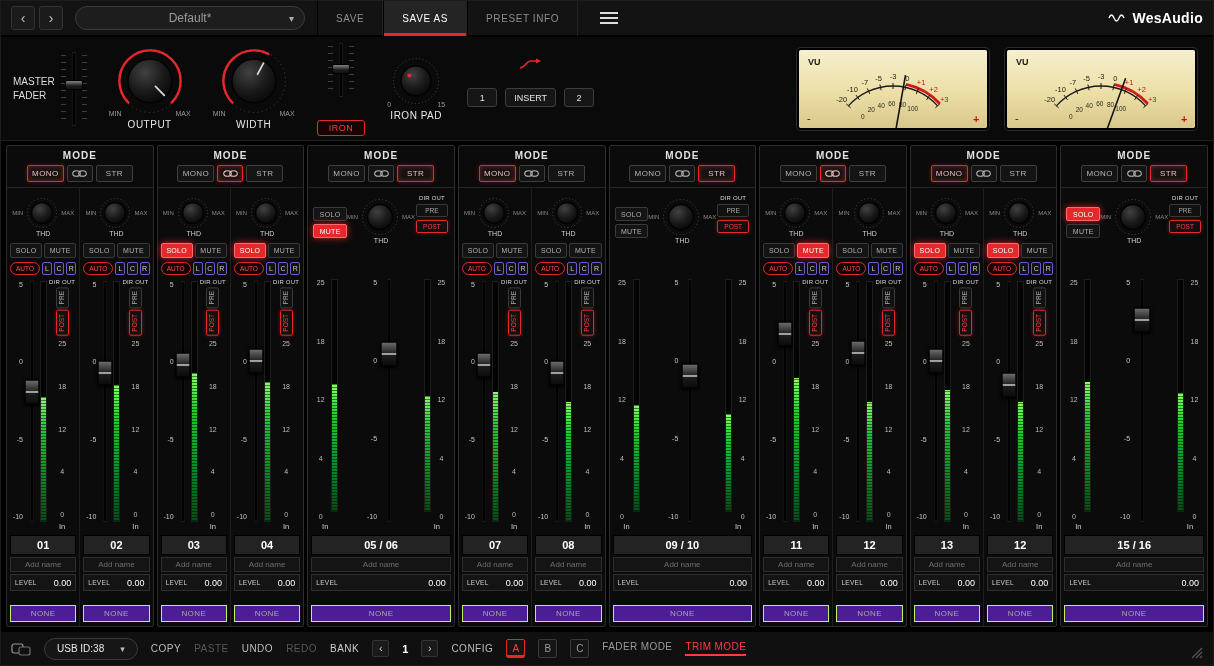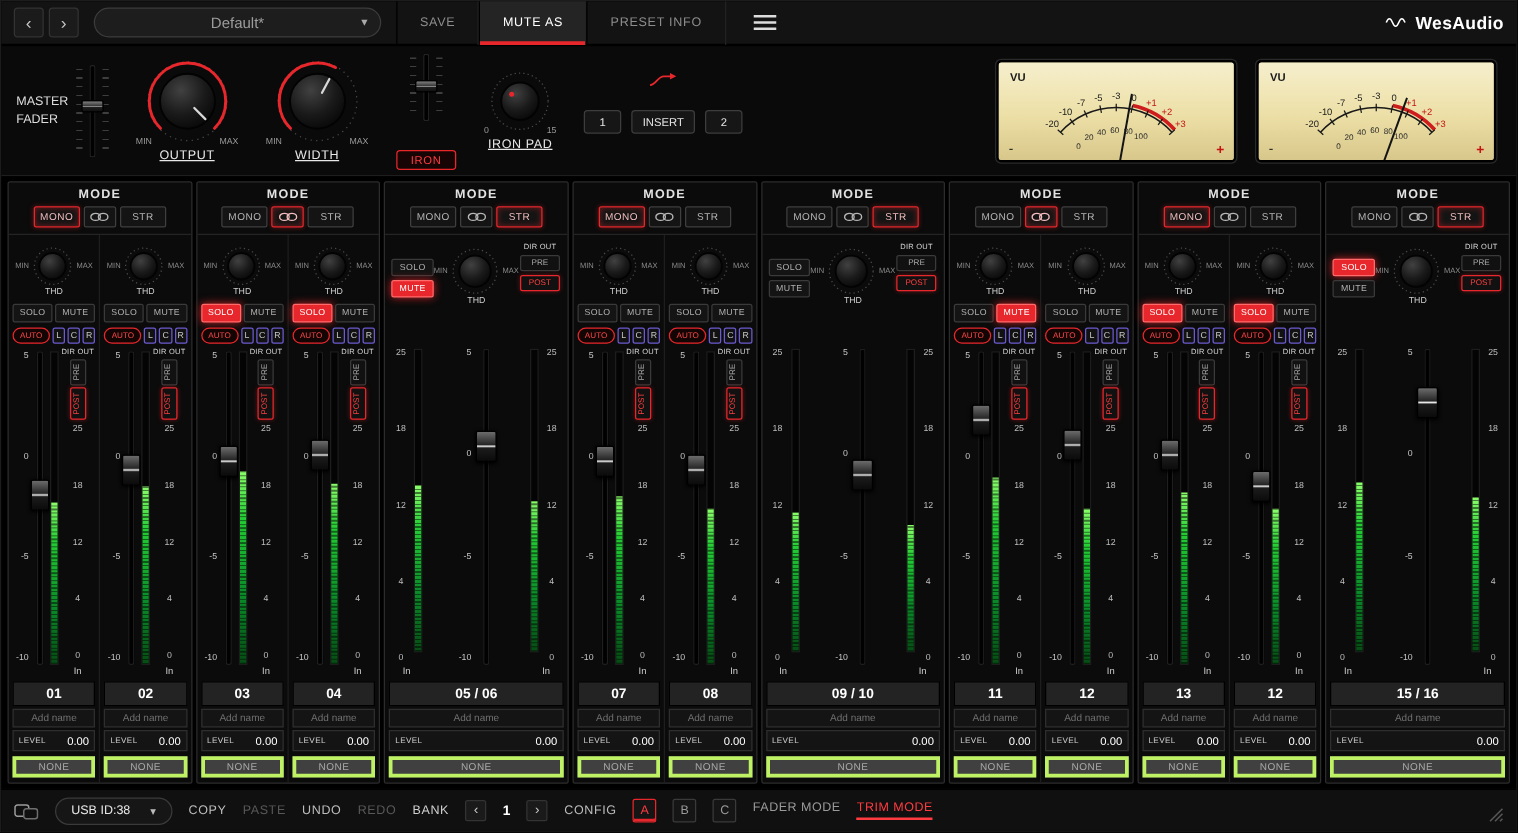--- a/index.html
+++ b/index.html
@@ -28,21 +28,21 @@
   .mini-fader { position:relative; width:26px; height:78px; }
   .mini-fader.small { height:58px; }
   .mini-rail { position:absolute; left:50%; top:2px; bottom:2px; width:5px; transform:translateX(-50%); background:#010101; border-radius:2px; box-shadow: inset 0 0 0 1px #242424; }
   .mini-ticks { position:absolute; top:5px; bottom:5px; width:5px; background:repeating-linear-gradient(to bottom,#3e3e3e 0 1px,transparent 1px 7px); }
   .mini-ticks.l{ left:0; } .mini-ticks.r{ right:0; }
   .mini-handle { position:absolute; left:50%; transform:translate(-50%,-50%); width:18px; height:10px; border:1px solid #000; border-radius:2px;
     background:linear-gradient(to bottom,#828282 0,#3a3a3a 45%,#e8e8e8 50%,#222 55%,#101010 100%); }
   .knobgrp { display:flex; flex-direction:column; align-items:center; }
   .mm-row { display:flex; justify-content:space-between; width:82px; font-size:7px; color:#9a9a9a; margin-top:-4px; }
   .mm-row.narrow { width:58px; }
-  .klabel { font-size:10px; color:#e8e8e8; margin-top:2px; letter-spacing:.5px;text-decoration:underline; }
+  .klabel { font-size:10px; color:#e8e8e8; margin-top:2px; letter-spacing:.5px; }
   .iron-col { display:flex; flex-direction:column; align-items:center; gap:21px; }
   .iron-badge { border:1px solid #e8272c; color:#ff3b41; background:#170404; font-size:9px; padding:2px 11px; border-radius:3px; letter-spacing:.5px; }
   .insert-grp { display:flex; align-items:flex-end; gap:8px; padding-bottom:12px; }
   .ins-btn { background:#161616; border:1px solid #3d3d3d; color:#e5e5e5; border-radius:3px; font-size:9px; height:19px; min-width:30px; padding:0 8px; }
   .ins-col { display:flex; flex-direction:column; align-items:center; gap:18px; }
   .vu-wrap { margin-left:auto; display:flex; gap:16px; padding-right:4px; }
   .vu { border:2px solid #000; border-radius:4px; box-shadow:0 0 0 1px #2a2a2a, inset 0 0 10px rgba(60,40,0,.25); background:#efe6b5; }
   .vu svg { display:block; border-radius:2px; }
 
   
@@ -87,21 +87,21 @@
   .vbtn { writing-mode:vertical-rl; transform:rotate(180deg); font-size:6.5px; line-height:1; width:13px; padding:3px 1px; background:#111; border:1px solid #3a3a3a; color:#a8a8a8; border-radius:2px; }
   .vbtn.on { color:#ff4040; border-color:#e8272c; box-shadow:0 0 4px rgba(232,39,44,.4); }
   .mscale { flex:1; display:flex; flex-direction:column; justify-content:space-between; font-size:7px; color:#bdbdbd; padding:2px 0; align-items:center; }
   .in-lab { font-size:7.5px; color:#cfcfcf; padding-bottom:1px; }
 
   .num-box { margin-top:3px; height:20px; flex:0 0 20px; background:#232323; border:1px solid #000; color:#fff; font-size:11px; font-weight:bold; display:flex; align-items:center; justify-content:center; }
   .name-box { margin-top:2px; height:15px; flex:0 0 15px; background:#141414; border:1px solid #2e2e2e; color:#6f6f6f; font-size:8px; display:flex; align-items:center; justify-content:center; }
   .level-box { margin-top:2px; height:17px; flex:0 0 17px; background:#141414; border:1px solid #2e2e2e; display:flex; align-items:center; justify-content:space-between; padding:0 4px; }
   .lv-lab { font-size:6.5px; color:#cfcfcf; letter-spacing:.3px; }
   .lv-val { font-size:9px; color:#fff; }
-  .route-box { margin-top:4px; height:17px; flex:0 0 17px; background:#404040; border:3px solid #bef264; color:#a8a8a8; font-size:8px; display:flex; align-items:center; justify-content:center; letter-spacing:.4px; }
+  .route-box { margin-top:14px; height:17px; flex:0 0 17px; background:#4c1d95; border:1px solid #bef264; color:#a8a8a8; font-size:8px; display:flex; align-items:center; justify-content:center; letter-spacing:.4px; }
 
   
   .st-top { flex:0 0 84px; height:84px; display:flex; justify-content:space-between; padding:4px 2px 0; }
   .st-col { display:flex; flex-direction:column; gap:3px; }
   .st-col.c1 { padding-top:12px; width:34px; }
   .st-col.c1 .sbtn { height:14px; flex:none; }
   .st-col.c3 { align-items:center; width:34px; }
   .hbtn { font-size:6.5px; height:13px; width:32px; background:#111; border:1px solid #3a3a3a; color:#a8a8a8; border-radius:2px; }
   .hbtn.on { color:#ff4040; border-color:#e8272c; box-shadow:0 0 4px rgba(232,39,44,.4); }
   .fader-area.st { justify-content:space-between; padding:0 1px; }
@@ -150,21 +150,21 @@
 <div class="app">
 
   <header class="topbar">
     <button class="navb">‹</button>
     <button class="navb">›</button>
     <div class="preset">
       <span class="preset-name">Default*</span>
       <span class="chev">▾</span>
     </div>
     <button class="hbtn-top">SAVE</button>
-    <button class="hbtn-top active">MUTE AS</button>
+    <button class="hbtn-top active">SAVE AS</button>
     <button class="hbtn-top">PRESET INFO</button>
     <button class="menu">
       <span style="display:flex;flex-direction:column;gap:3px;">
           <i></i>
           <i></i>
           <i></i>
         </span>
     </button>
     <div class="brand">
       <svg width="18" height="12">

